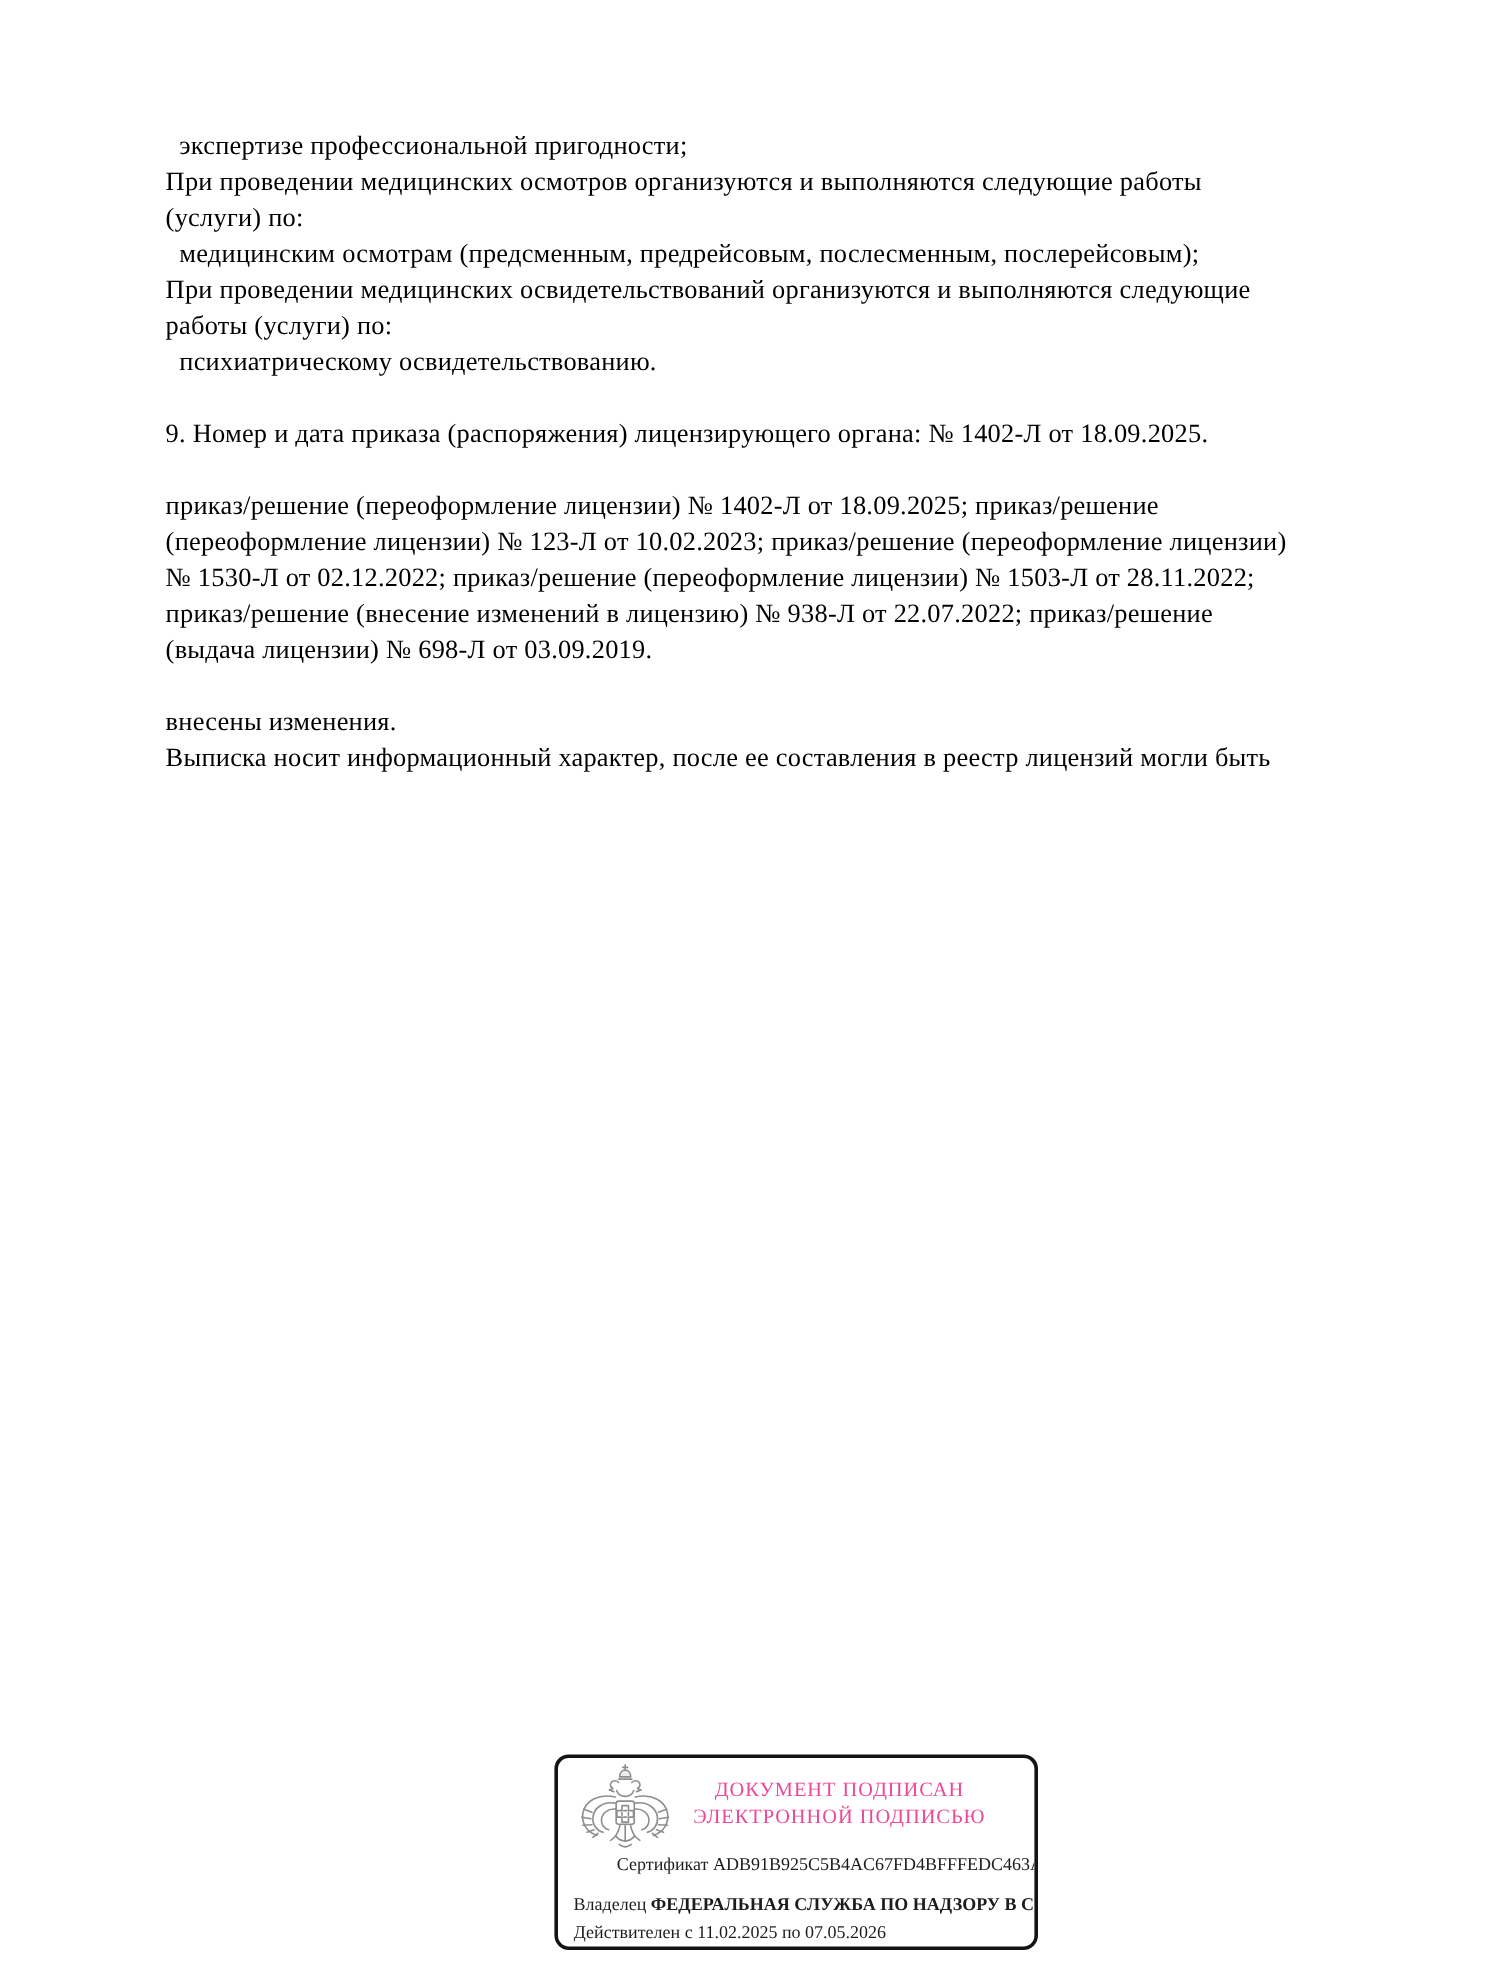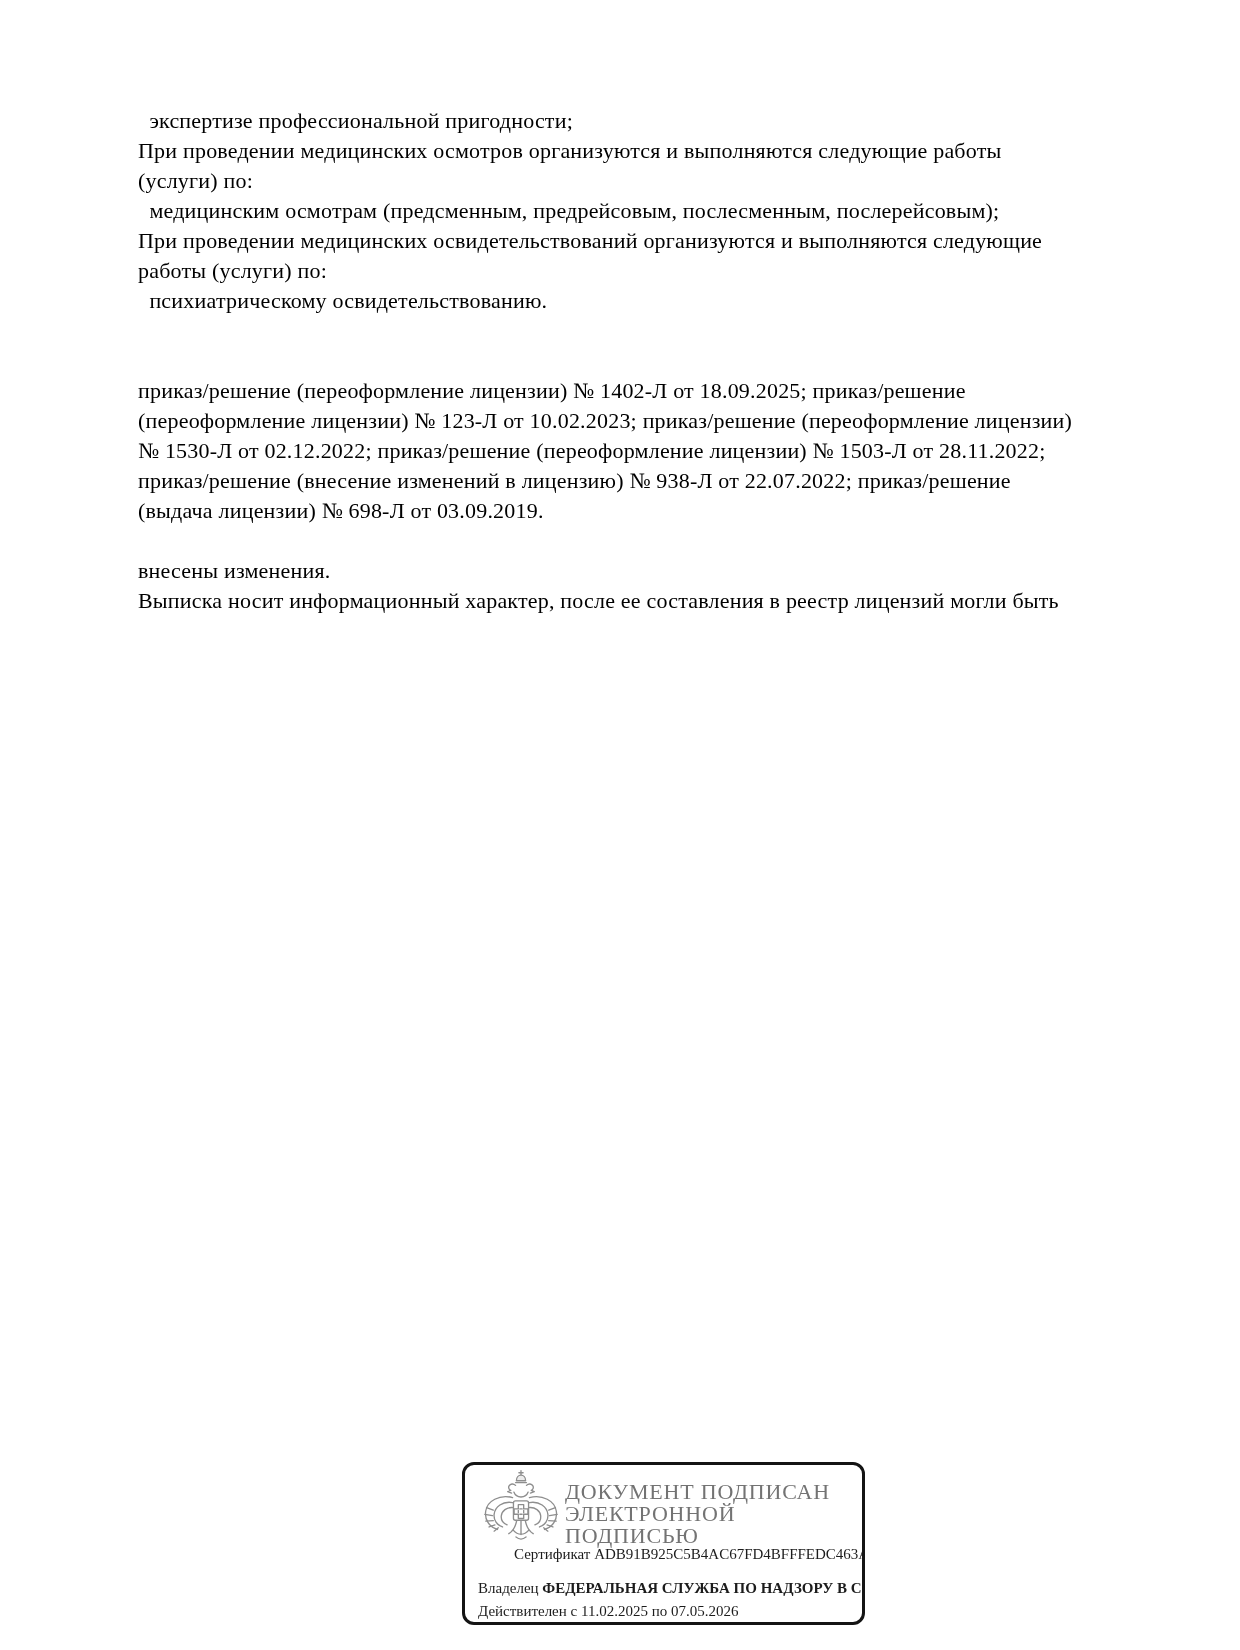--- a/index.html
+++ b/index.html
@@ -44,25 +44,25 @@
     left: 11px;
     top: 4px;
     width: 90px;
     height: 84px;
   }
   .stamp-title {
     position: absolute;
     left: 100px;
     right: 28px;
     top: 16px;
-    text-align: left;
-    font-size: 22px;
+    text-align: center;
+    font-size: 17px;
     line-height: 22px;
     letter-spacing: 0.8px;
-    color: #737373;
+    color: #ec4899;
   }
   .stamp-line {
     position: absolute;
     left: 13px;
     right: 0;
     font-size: 15px;
     line-height: 19px;
     white-space: nowrap;
     overflow: hidden;
     color: #1c1c1c;
@@ -79,20 +79,21 @@
 
   <div class="doc-text">
       <div class="doc-line">  экспертизе профессиональной пригодности;</div>
       <div class="doc-line">При проведении медицинских осмотров организуются и выполняются следующие работы</div>
       <div class="doc-line">(услуги) по:</div>
       <div class="doc-line">  медицинским осмотрам (предсменным, предрейсовым, послесменным, послерейсовым);</div>
       <div class="doc-line">При проведении медицинских освидетельствований организуются и выполняются следующие</div>
       <div class="doc-line">работы (услуги) по:</div>
       <div class="doc-line">  психиатрическому освидетельствованию.</div>
       <div class="doc-line"></div>
+      <div class="doc-line">9. Номер и дата приказа (распоряжения) лицензирующего органа: № 1402-Л от 18.09.2025.</div>
       <div class="doc-line"></div>
       <div class="doc-line">приказ/решение (переоформление лицензии) № 1402-Л от 18.09.2025; приказ/решение</div>
       <div class="doc-line">(переоформление лицензии) № 123-Л от 10.02.2023; приказ/решение (переоформление лицензии)</div>
       <div class="doc-line">№ 1530-Л от 02.12.2022; приказ/решение (переоформление лицензии) № 1503-Л от 28.11.2022;</div>
       <div class="doc-line">приказ/решение (внесение изменений в лицензию) № 938-Л от 22.07.2022; приказ/решение</div>
       <div class="doc-line">(выдача лицензии) № 698-Л от 03.09.2019.</div>
       <div class="doc-line"></div>
       <div class="doc-line">внесены изменения.</div>
       <div class="doc-line">Выписка носит информационный характер, после ее составления в реестр лицензий могли быть</div>
     </div>

